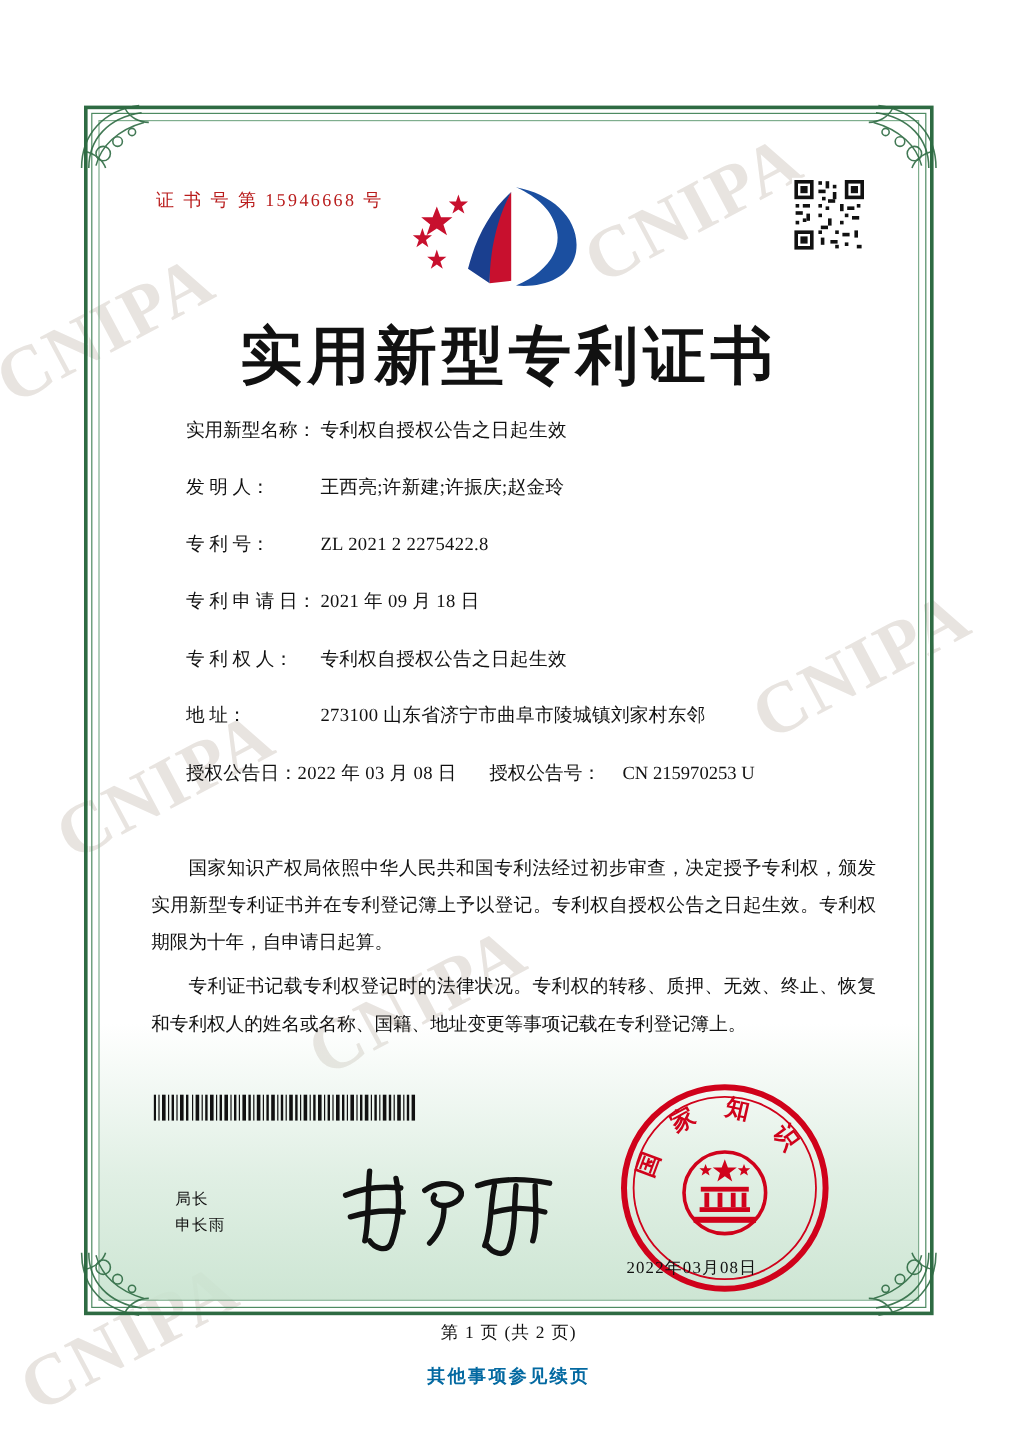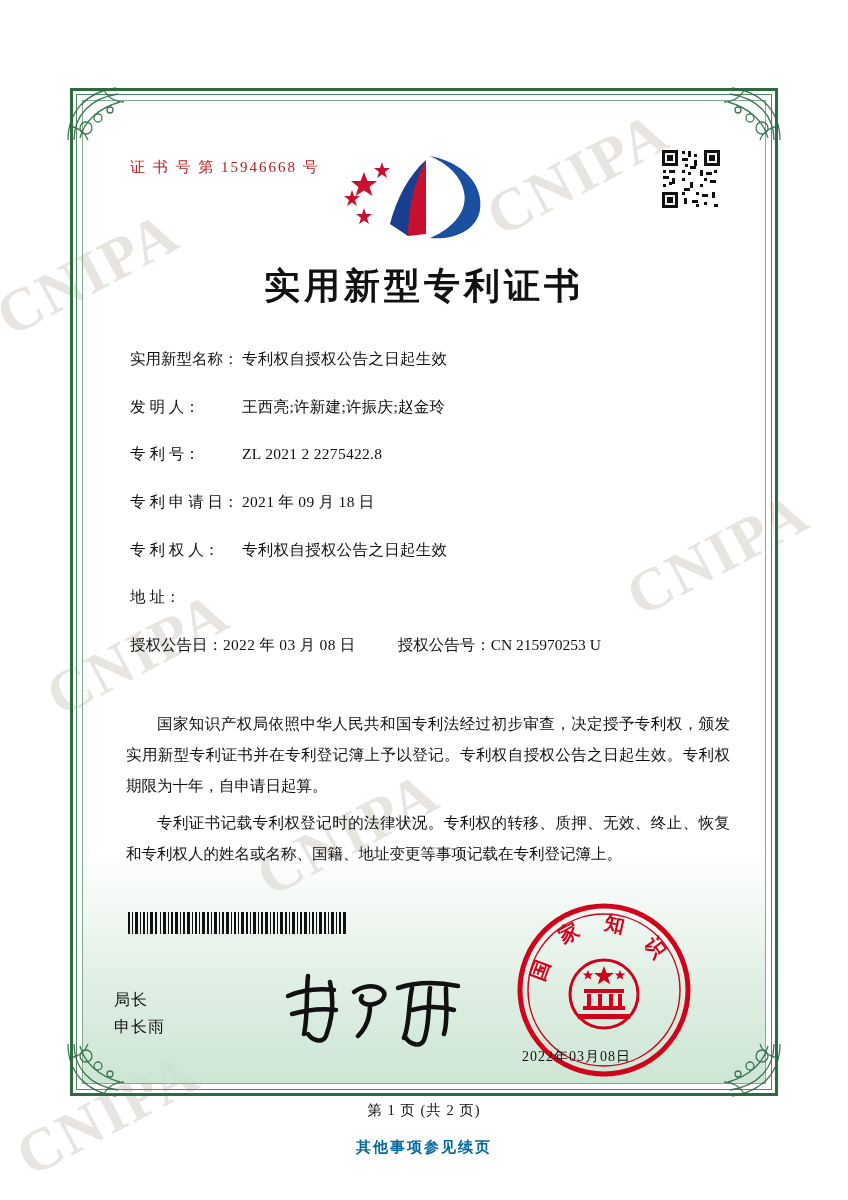--- a/index.html
+++ b/index.html
@@ -129,21 +129,21 @@
     width: 180px;
     height: 96px;
   }
 
   .title {
     position: absolute;
     left: 0;
     right: 0;
     top: 162px;
     text-align: center;
-    font-size: 36px;
+    font-size: 52px;
     font-weight: bold;
     letter-spacing: 4px;
     color: #111;
     font-family: "DejaVu Serif", "Liberation Serif", serif;
   }
 
   
   .fields {
     position: absolute;
     left: 48px;
@@ -155,34 +155,35 @@
     display: flex;
     align-items: baseline;
     margin-bottom: 26px;
     line-height: 1.4;
   }
   .field .lab {
     width: 112px;
     flex: 0 0 112px;
     letter-spacing: 0;
     white-space: nowrap;
+    margin-left: 25px;
   }
   .field .val {
     flex: 1;
     letter-spacing: .3px;
   }
   .field.inline-two .val {
     flex: 0 0 auto;
   }
   .field .lab2 {
-    margin-left: 42px;
+    margin-left: 27px;
     white-space: nowrap;
   }
   .field .val2 {
-    margin-left: 0;
+    margin-left: 18px;
     white-space: nowrap;
   }
 
   
   .paras {
     position: absolute;
     left: 44px;
     right: 36px;
     top: 608px;
     font-size: 15.5px;
@@ -198,26 +199,25 @@
   .barcode {
     position: absolute;
     left: 46px;
     top: 812px;
     width: 218px;
     height: 22px;
   }
 
   .signer {
     position: absolute;
-    left: 32px;
+    left: 64px;
     top: 888px;
-    font-size: 16px;
+    font-size: 13px;
     line-height: 1.7;
     letter-spacing: 1px;
-    font-family: Liberation Mono, monospace;
   }
 
   .signature {
     position: absolute;
     left: 196px;
     top: 862px;
     width: 200px;
     height: 86px;
   }
 
@@ -424,20 +424,21 @@
       <div class="field">
         <span class="lab">专 利 申 请 日：</span>
         <span class="val">2021 年 09 月 18 日</span>
       </div>
       <div class="field">
         <span class="lab">专 利 权 人：</span>
         <span class="val">专利权自授权公告之日起生效</span>
       </div>
       <div class="field">
         <span class="lab">地          址：</span>
+        <span class="val">273100 山东省济宁市曲阜市陵城镇刘家村东邻</span>
       </div>
       <div class="field inline-two">
         <span class="lab" style="width:auto;flex:0 0 auto;">授权公告日：</span>
         <span class="val">2022 年 03 月 08 日</span>
         <span class="lab2">授权公告号：</span>
         <span class="val2">CN 215970253 U</span>
       </div>
     </div>
 
     <div class="paras">

